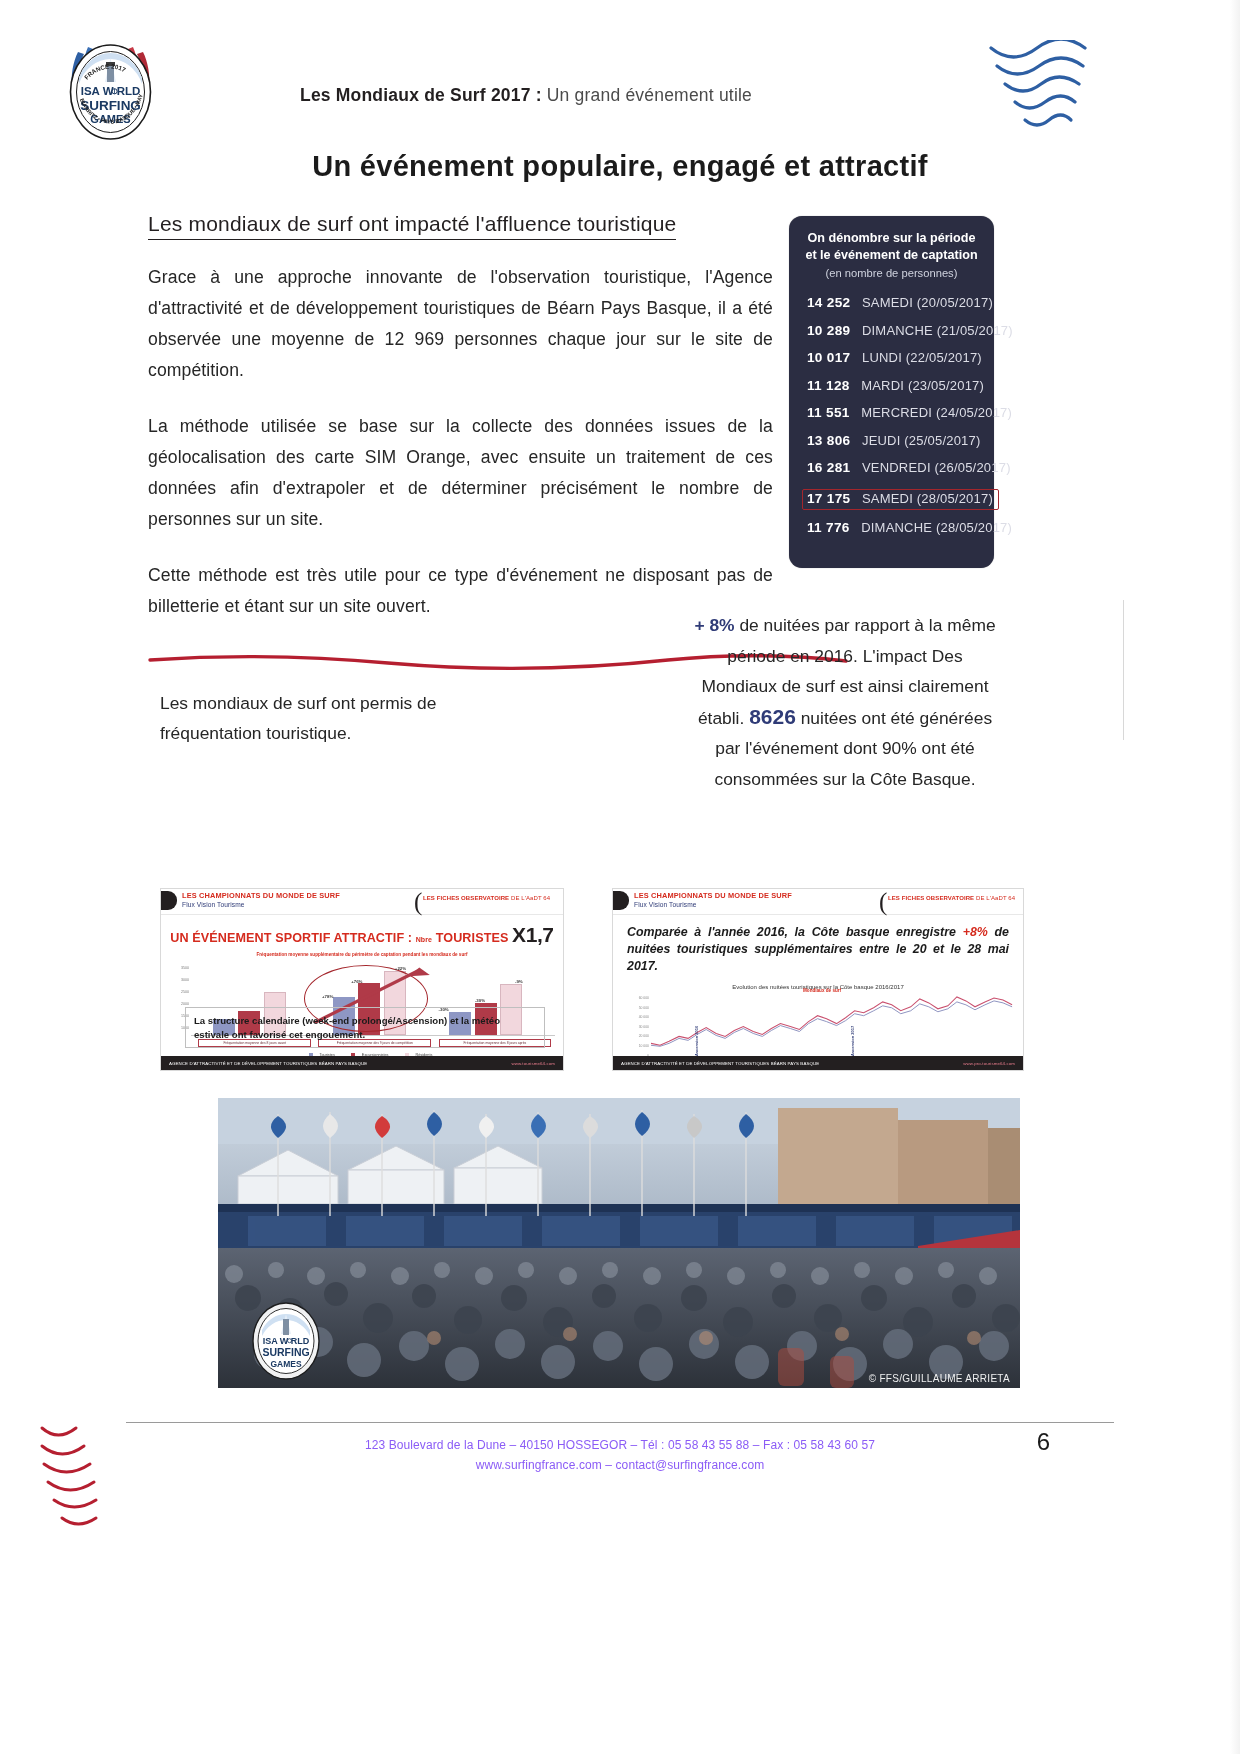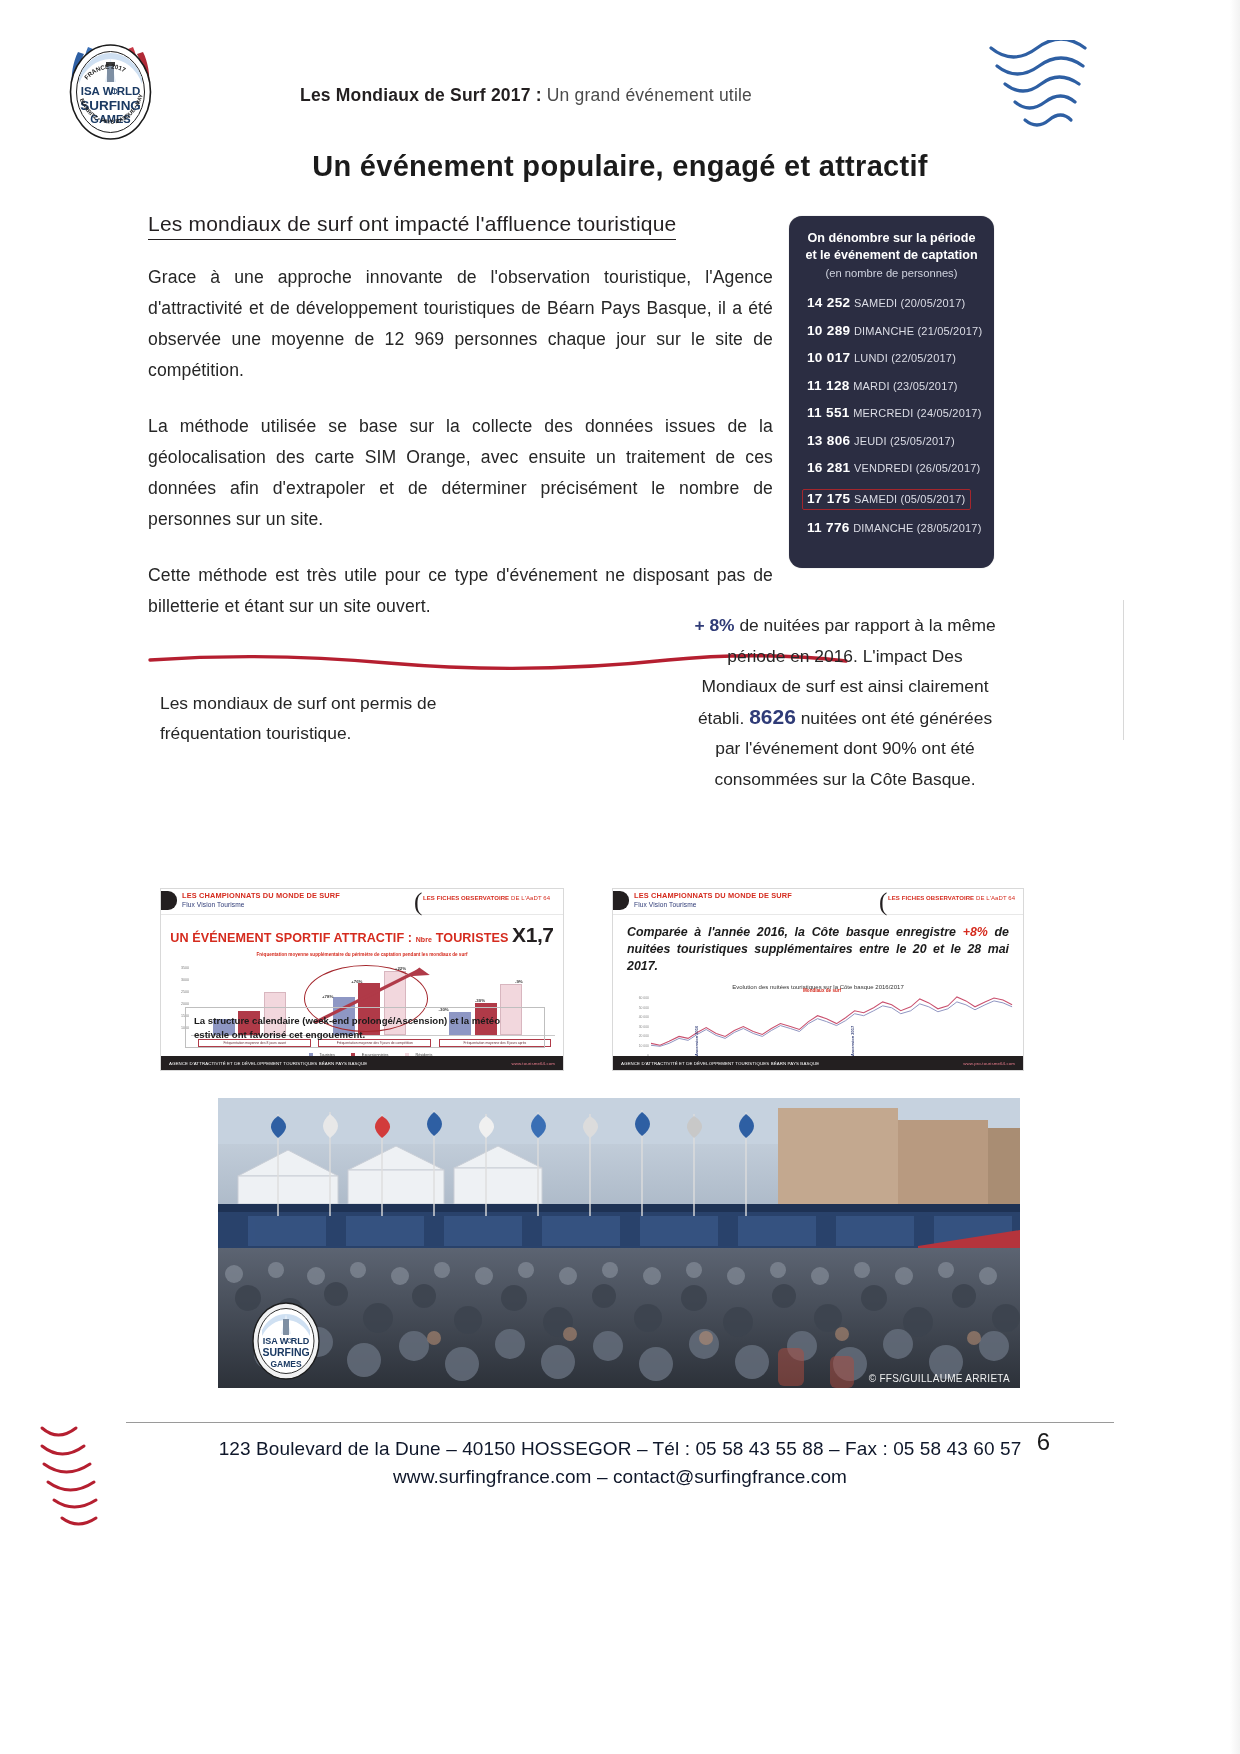--- a/index.html
+++ b/index.html
@@ -70,21 +70,21 @@
   .stats-head .l1, .stats-head .l2 {
     font-size:12.6px; font-weight:bold; line-height:17px; color:#ffffff;
   }
   .stats-head .l3 { font-size:11.2px; color:#cfd2de; line-height:17px; margin-top:1px; }
   .stats-list { margin-top:14px; padding:0 0 0 18px; }
   .stats-row {
     font-size:12.8px; line-height:14px; margin-bottom:13.5px;
     color:#ffffff; white-space:nowrap;
   }
   .stats-row .num { font-weight:bold; font-size:13.6px; letter-spacing:.3px; }
-  .stats-row .day { font-size:11px; color:#dcdde6; letter-spacing:.2px; }
+  .stats-row .day { font-size:13px; color:#dcdde6; letter-spacing:.2px;margin-left:8px; }
   .stats-row.highlight {
     display:inline-block;
     border:1.4px solid #a4262c; border-radius:2px;
     padding:2px 5px 3px 4px; margin-left:-5px; margin-bottom:11px;
   }
 
   
   .red-divider { position:absolute; left:148px; top:648px; width:700px; height:26px; }
   .red-divider svg { width:100%; height:100%; }
 
@@ -227,21 +227,21 @@
   
   .footer-rule {
     position:absolute; left:126px; top:1422px; width:988px; height:1px; background:#9a9a9a;
   }
   .footer-block {
     position:absolute; left:0; top:1432px; width:1240px; text-align:center;
   }
   .footer-block .f1 { font-size:15.5px; font-weight:bold; color:#1b1b1b; letter-spacing:.2px; }
   .footer-block .f2,
   .footer-block .f3,
-  .footer-block .f4 { font-size:19px; color:#0f172a; margin-top:6px; letter-spacing:.1px; }
+  .footer-block .f4 { font-size:12px; color:#8b5cf6; margin-top:6px; letter-spacing:.1px; }
 
   .page-number {
     position:absolute; right:190px; top:1428px;
     font-size:24px; color:#1b1b1b;
   }
   .wave-bottom { position:absolute; left:36px; top:1418px; width:105px; height:115px; }
   .wave-bottom svg { width:100%; height:100%; }
 </style>
 </head>
 <body>
@@ -337,21 +337,21 @@
       <div class="stats-row">
         <span class="num">13 806</span>
         <span class="day">JEUDI (25/05/2017)</span>
       </div>
       <div class="stats-row">
         <span class="num">16 281</span>
         <span class="day">VENDREDI (26/05/2017)</span>
       </div>
       <div class="stats-row highlight">
         <span class="num">17 175</span>
-        <span class="day">SAMEDI (05/05/2017)</span>
+        <span class="day">SAMEDI (28/05/2017)</span>
       </div>
       <div class="stats-row">
         <span class="num">11 776</span>
         <span class="day">DIMANCHE (28/05/2017)</span>
       </div>
     </div>
   </div>
 
   <div class="red-divider">
     <svg viewBox="0 0 700 26" preserveAspectRatio="none">

